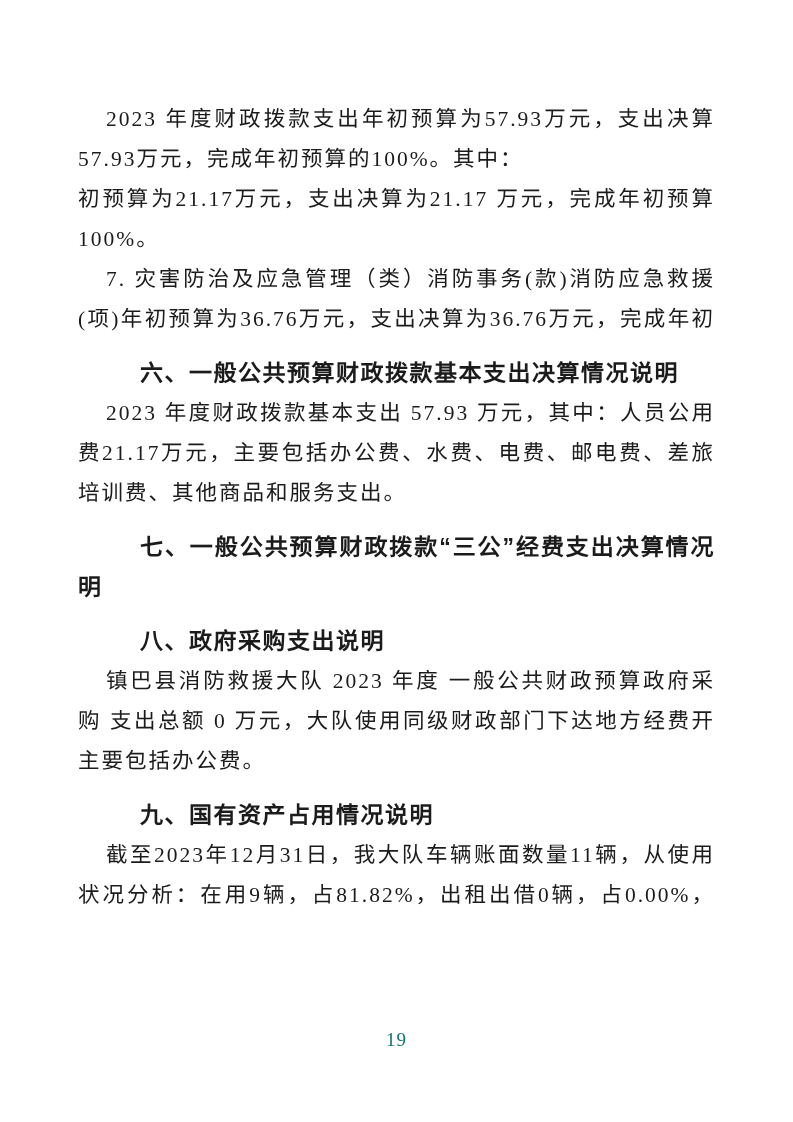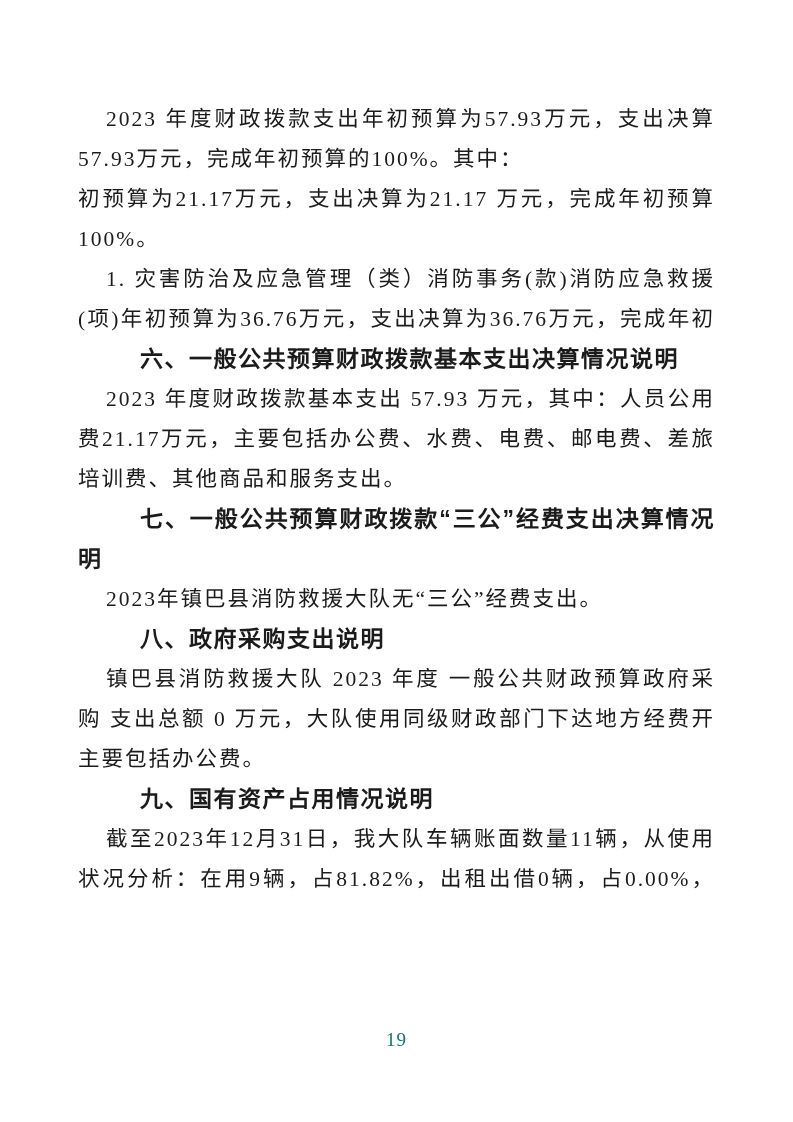--- a/index.html
+++ b/index.html
@@ -14,21 +14,21 @@
     margin: 0; height: 40px; line-height: 40px;
     font-size: 21.5px; letter-spacing: 2px;
     overflow: hidden;
   }
   .j { text-align: justify; text-align-last: justify; }
   .ind { text-indent: 28px; }
   .h {
     font-family: "Liberation Sans", "DejaVu Sans", sans-serif;
     font-weight: bold; font-size: 23px; letter-spacing: 1.5px;
   }
-  .hind { text-indent: 62px; }
+  .hind { text-indent: 62px; margin-top: 14px; }
   .footer {
     position: absolute; left: 0; right: 0; top: 1028px;
     text-align: center; font-size: 19px; line-height: 24px;
     letter-spacing: 1px; color: #0f766e;
   }
 </style>
 </head>
 <body>
 
 <div class="page">
@@ -39,42 +39,39 @@
       <p class="ln ind j">2023 年度财政拨款支出年初预算为57.93万元，支出决算为</p>
       <p class="ln">57.93万元，完成年初预算的100%。其中：</p>
     </div>
 
     <div>
       <p class="ln j">初预算为21.17万元，支出决算为21.17 万元，完成年初预算的</p>
       <p class="ln">100%。</p>
     </div>
 
     <div>
-      <p class="ln ind j">1. 灾害防治及应急管理（类）消防事务(款)消防应急救援</p>
+      <p class="ln ind j">7. 灾害防治及应急管理（类）消防事务(款)消防应急救援</p>
       <p class="ln j">(项)年初预算为36.76万元，支出决算为36.76万元，完成年初</p>
     </div>
 
     <div>
       <p class="ln h hind">六、一般公共预算财政拨款基本支出决算情况说明</p>
     </div>
 
     <div>
       <p class="ln ind j">2023 年度财政拨款基本支出 57.93 万元，其中：人员公用经</p>
       <p class="ln j">费21.17万元，主要包括办公费、水费、电费、邮电费、差旅费、</p>
       <p class="ln">培训费、其他商品和服务支出。</p>
     </div>
 
     <div>
       <p class="ln h hind j">七、一般公共预算财政拨款“三公”经费支出决算情况说</p>
       <p class="ln h">明</p>
     </div>
 
-    <div>
-      <p class="ln ind">2023年镇巴县消防救援大队无“三公”经费支出。</p>
-    </div>
 
     <div>
       <p class="ln h hind">八、政府采购支出说明</p>
     </div>
 
     <div>
       <p class="ln ind j">镇巴县消防救援大队 2023 年度 一般公共财政预算政府采</p>
       <p class="ln j">购 支出总额 0 万元，大队使用同级财政部门下达地方经费开展</p>
       <p class="ln">主要包括办公费。</p>
     </div>

